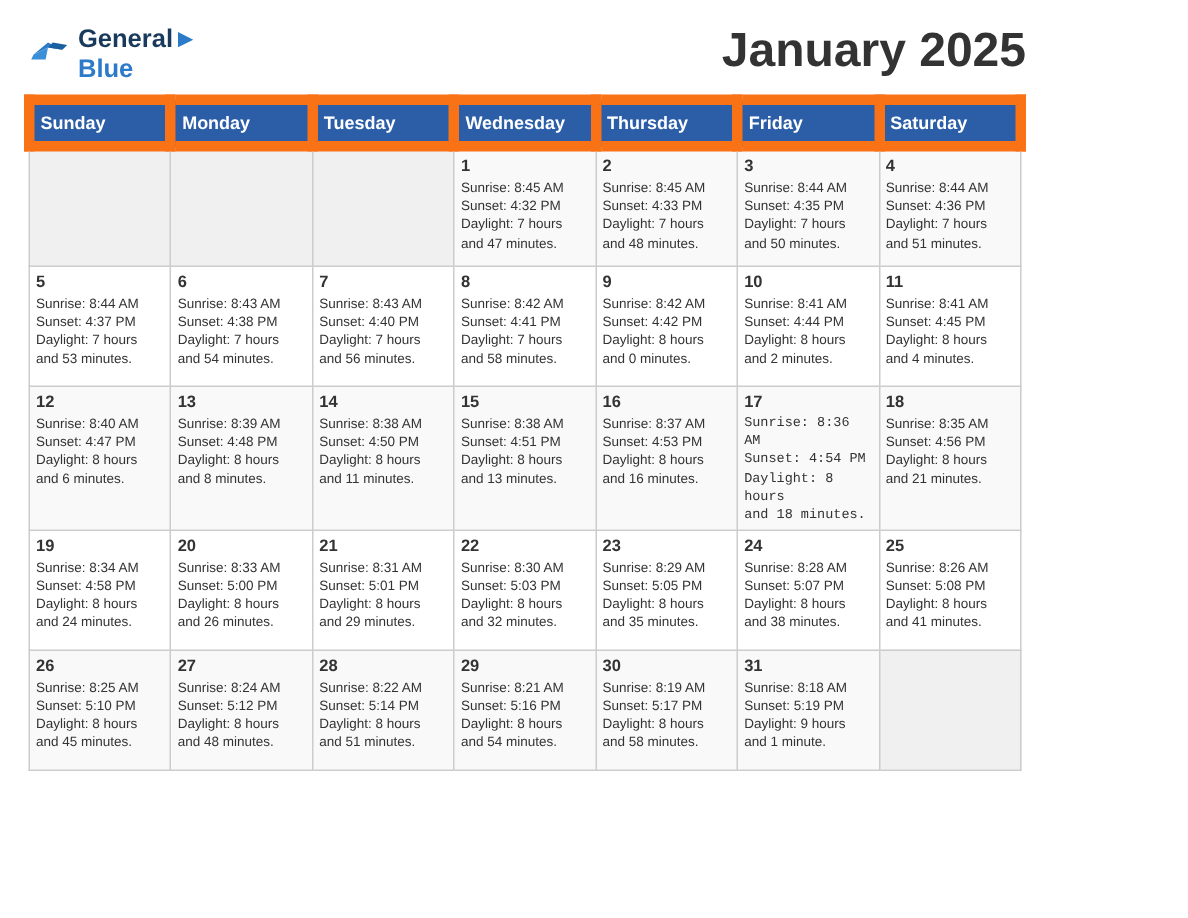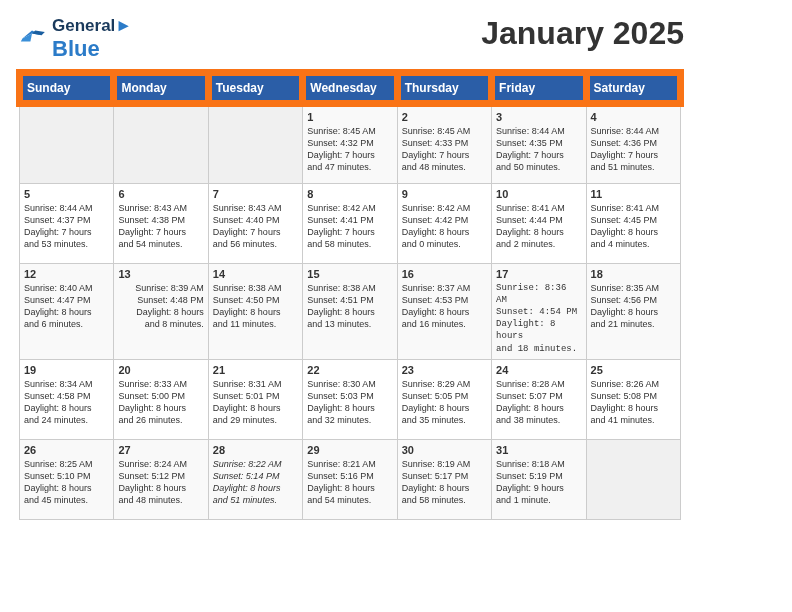--- a/index.html
+++ b/index.html
@@ -90,21 +90,21 @@
 <div class="container">
   <div class="header-row">
     <div class="logo">
       <svg class="logo-bird" viewBox="0 0 40 35" xmlns="http://www.w3.org/2000/svg">
         <polygon points="8,18 20,8 32,14 20,12" fill="#2b7bc8"></polygon>
         <polygon points="20,12 32,14 36,10 24,8" fill="#1a5fa0"></polygon>
         <polygon points="8,18 20,12 18,22 6,22" fill="#3a8fd8"></polygon>
       </svg>
       <div>
         <div style="font-size:17px;font-weight:bold;color:#1a3a5c;line-height:1.15;">General<span style="color:#2b7bc8;">►</span></div>
-        <div style="font-size:22px;font-weight:bold;color:#2b7bc8;line-height:1.15;">Blue</div>
+        <div style="font-size:17px;font-weight:bold;color:#2b7bc8;line-height:1.15;">Blue</div>
       </div>
     </div>
     <div class="title-block">
       <div class="month-title">January 2025</div>
     </div>
   </div>
 
   <table>
     <thead>
       <tr>
@@ -205,21 +205,21 @@
         <tr>
           <td>
             <span class="day-num">12</span>
             <div class="cell-content" style="white-space: pre-line;">Sunrise: 8:40 AM
 Sunset: 4:47 PM
 Daylight: 8 hours
 and 6 minutes.</div>
           </td>
           <td>
             <span class="day-num">13</span>
-            <div class="cell-content" style="white-space: pre-line; text-align: right;">Sunrise: 8:39 AM
+            <div class="cell-content" style="white-space: pre-line;">Sunrise: 8:39 AM
 Sunset: 4:48 PM
 Daylight: 8 hours
 and 8 minutes.</div>
           </td>
           <td>
             <span class="day-num">14</span>
             <div class="cell-content" style="white-space: pre-line;">Sunrise: 8:38 AM
 Sunset: 4:50 PM
 Daylight: 8 hours
 and 11 minutes.</div>
@@ -314,21 +314,21 @@
           </td>
           <td>
             <span class="day-num">27</span>
             <div class="cell-content" style="white-space: pre-line;">Sunrise: 8:24 AM
 Sunset: 5:12 PM
 Daylight: 8 hours
 and 48 minutes.</div>
           </td>
           <td>
             <span class="day-num">28</span>
-            <div class="cell-content" style="white-space: pre-line; font-style: italic;">Sunrise: 8:22 AM
+            <div class="cell-content" style="white-space: pre-line;">Sunrise: 8:22 AM
 Sunset: 5:14 PM
 Daylight: 8 hours
 and 51 minutes.</div>
           </td>
           <td>
             <span class="day-num">29</span>
             <div class="cell-content" style="white-space: pre-line;">Sunrise: 8:21 AM
 Sunset: 5:16 PM
 Daylight: 8 hours
 and 54 minutes.</div>

